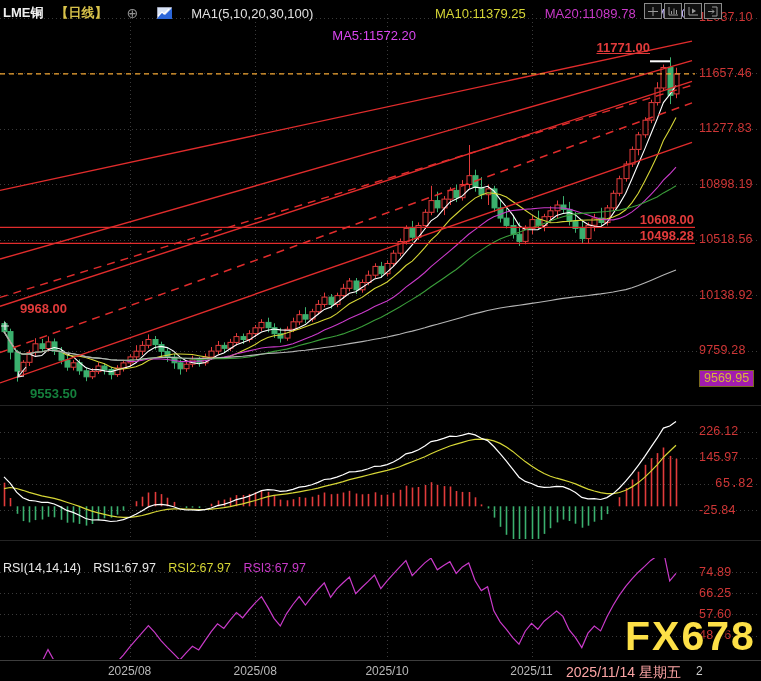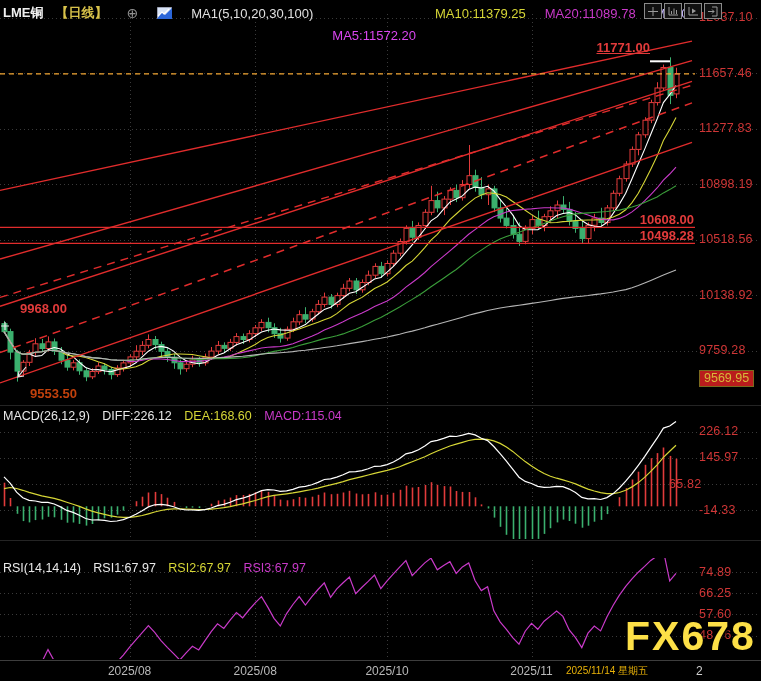--- a/index.html
+++ b/index.html
@@ -5,39 +5,39 @@
   html,body{margin:0;padding:0;background:#000;}
   #app{position:relative;width:761px;height:681px;background:#000;overflow:hidden;
        font-family:"Liberation Sans",sans-serif;}
   #chart-holder{position:absolute;left:0;top:0;width:761px;height:681px;z-index:1;}
   #overlay{position:absolute;left:0;top:0;width:761px;height:681px;z-index:2;pointer-events:none;}
   .axlbl{position:absolute;font-size:12.5px;font-weight:500;color:#cf3636;letter-spacing:.2px;white-space:nowrap;}
   .tlab{position:absolute;font-size:12px;color:#b9b9b9;white-space:nowrap;text-align:center;width:70px;}
   .redbold{position:absolute;font-size:13px;font-weight:bold;color:#e23b3b;white-space:nowrap;}
   .hline-lbl{left:574px;width:120px;text-align:right;}
   #marker-high{left:532px;width:118px;text-align:right;text-decoration:underline;}
-  #lbl-left-low{color:#c2410c;}
-  #min-box{position:absolute;left:699px;font-size:12.5px;color:#d8b93a;background:#b91c1c;
+  #lbl-left-low{color:#15803d;}
+  #min-box{position:absolute;left:699px;font-size:12.5px;color:#d8b93a;background:#a21caf;
            border:1px solid #7a6a1e;padding:0 4px 1px 4px;white-space:nowrap;}
   #header{position:absolute;left:3px;top:3px;height:20px;display:flex;align-items:center;gap:19px;
           z-index:4;font-size:13px;white-space:nowrap;}
   #hdr-symbol{color:#f0f0f0;font-weight:bold;}
   #hdr-period{color:#d8c24a;font-weight:bold;margin-left:-7px;}
   #hdr-plus{color:#909090;font-size:14px;}
   #hdr-ma-settings{color:#e0e0e0;}
   .ma-val{font-size:13px;}
   #toolbar{position:absolute;left:644px;top:3px;display:flex;gap:2px;z-index:4;}
   .tool-icon{width:16px;height:14px;border:1px solid #8a8a8a;background:#101010;display:flex;
              align-items:center;justify-content:center;}
   #macd-header,#rsi-header{position:absolute;left:3px;font-size:12.5px;z-index:3;white-space:nowrap;}
   #macd-header{top:409px;}
   #rsi-header{top:543px;margin-top:18px;}
   .w{color:#e8e8e8;} .y{color:#d6d636;} .m{color:#c93ac9;}
   .ind-gap{margin-left:9px;}
-  #cur-date{position:absolute;left:566px;top:664px;font-size:10px;color:#eab308;white-space:nowrap;}
+  #cur-date{position:absolute;left:566px;top:664px;font-size:14px;color:#fca5a5;white-space:nowrap;}
   #cur-suffix{position:absolute;left:696px;top:664px;font-size:12px;color:#cfcfcf;}
   #watermark{position:absolute;left:625px;top:613px;z-index:5;font-size:41px;font-weight:bold;
              color:#fde047;letter-spacing:2px;text-shadow:2px 2px 3px #000,-1px -1px 2px #000;}
 </style>
 </head>
 <body>
 
 <div id="app">
   <div id="chart-holder"><svg width="761" height="681" viewBox="0 0 761 681">
         <defs>
@@ -447,22 +447,22 @@
     <div id="min-box" style="top: 370.149px;">9569.95</div>
   <div class="axlbl" style="left: 699px; top: 10.3815px;">12037.10</div>
       <div class="axlbl" style="left: 699px; top: 65.8956px;">11657.46</div>
       <div class="axlbl" style="left: 699px; top: 121.408px;">11277.83</div>
       <div class="axlbl" style="left: 699px; top: 176.922px;">10898.19</div>
       <div class="axlbl" style="left: 699px; top: 232.435px;">10518.56</div>
       <div class="axlbl" style="left: 699px; top: 287.949px;">10138.92</div>
       <div class="axlbl" style="left: 699px; top: 343.463px;">9759.28</div>
       <div class="axlbl" style="left: 699px; top: 424.196px;">226.12</div>
       <div class="axlbl" style="left: 699px; top: 450.445px;">145.97</div>
-      <div class="axlbl" style="left: 669px; top: 476.694px;">65.82</div>
-      <div class="axlbl" style="left: 699px; top: 502.943px;">-14.33</div>
+      <div class="axlbl" style="left: 715px; top: 476.694px; font-family: Liberation Mono, monospace;">65.82</div>
+      <div class="axlbl" style="left: 699px; top: 502.943px;">-25.84</div>
       <div class="axlbl" style="left: 699px; top: 564.519px;">74.89</div>
       <div class="axlbl" style="left: 699px; top: 585.688px;">66.25</div>
       <div class="axlbl" style="left: 699px; top: 606.88px;">57.60</div>
       <div class="axlbl" style="left: 699px; top: 628.048px;">48.96</div>
       <div class="tlab" style="left: 94.6px; top: 664px;">2025/08</div>
       <div class="tlab" style="left: 220.2px; top: 664px;">2025/08</div>
       <div class="tlab" style="left: 352.08px; top: 664px;">2025/10</div>
       <div class="tlab" style="left: 496.52px; top: 664px;">2025/11</div>
     </div>
 
@@ -503,26 +503,20 @@
         </svg>
       </span>
     <span class="tool-icon">
       <svg width="12" height="11">
           <path d="M5 1h5v9H5" stroke="#9a9a9a" fill="none"></path>
           <path d="M1 5.5h6M5 3.5l2 2-2 2" stroke="#9a9a9a" fill="none"></path>
         </svg>
       </span>
   </div>
 
-  <div id="macd-header">
-    <span class="w">MACD(26,12,9)</span>
-    <span class="w ind-gap">DIFF:226.12</span>
-    <span class="y ind-gap">DEA:168.60</span>
-    <span class="m ind-gap">MACD:115.04</span>
-  </div>
 
   <div id="rsi-header">
     <span class="w">RSI(14,14,14)</span>
     <span class="w ind-gap">RSI1:67.97</span>
     <span class="y ind-gap">RSI2:67.97</span>
     <span class="m ind-gap">RSI3:67.97</span>
   </div>
 
   <div id="time-axis">
     <div id="cur-date">2025/11/14 星期五</div>

